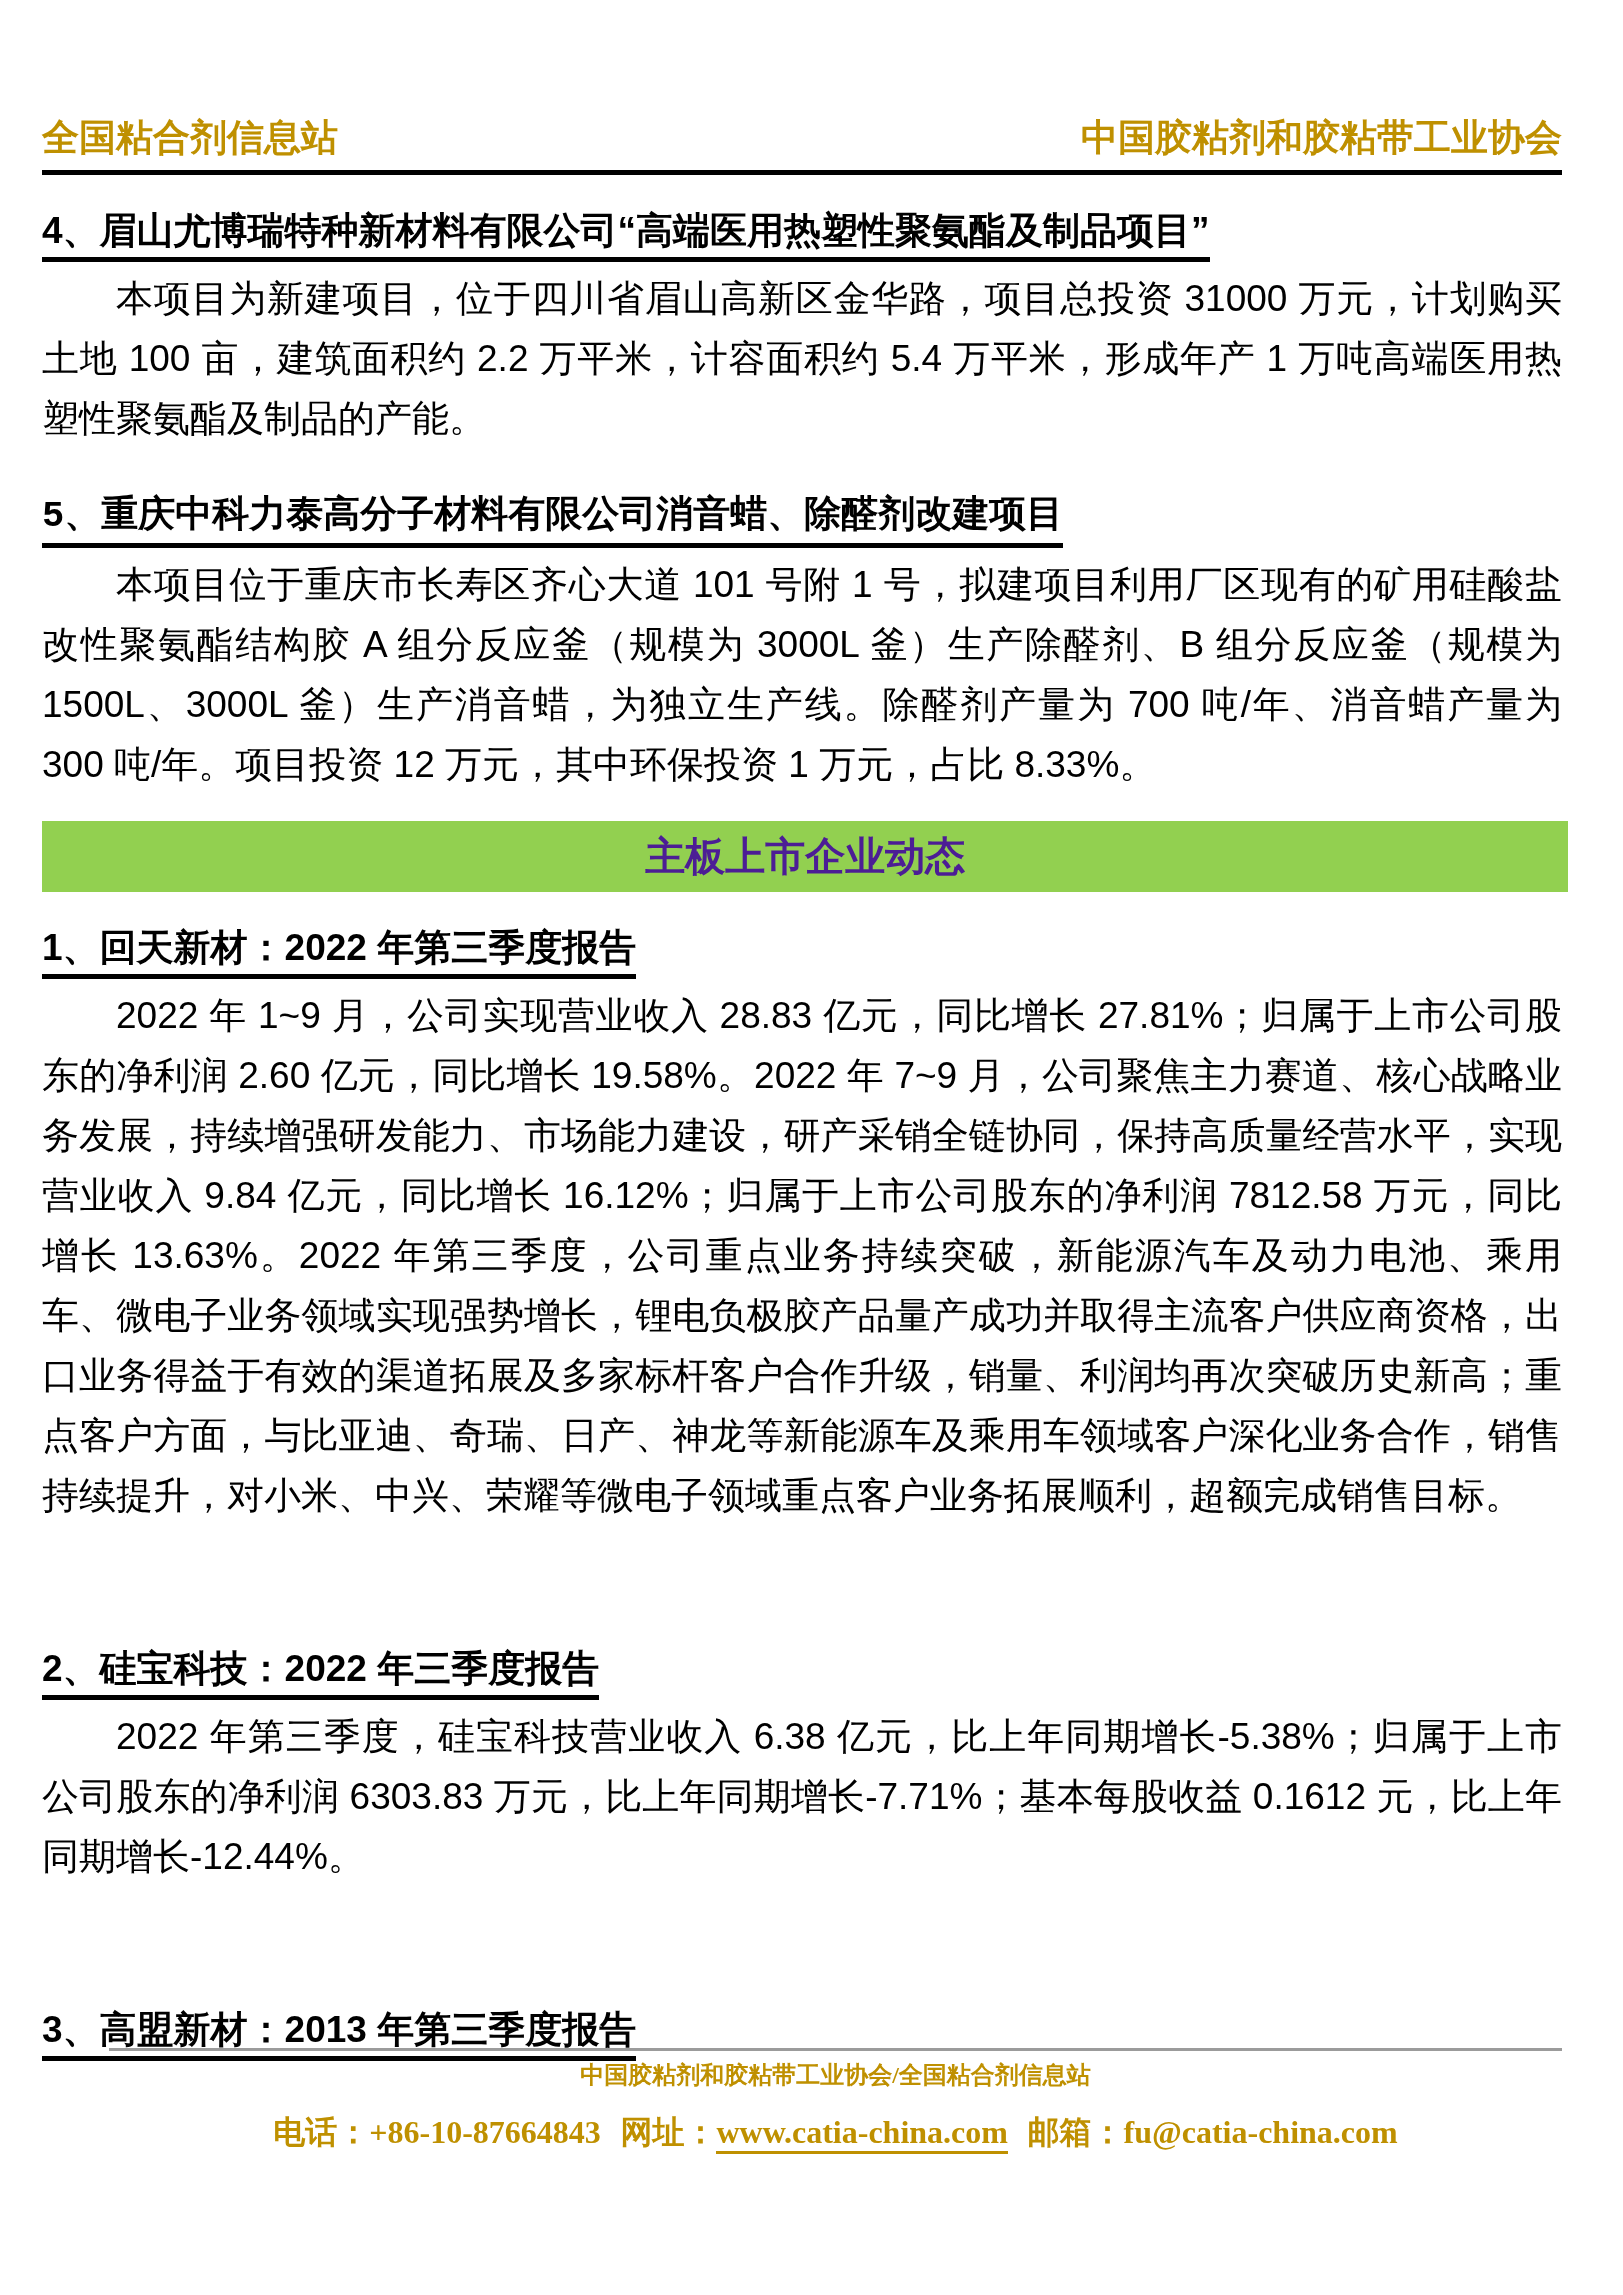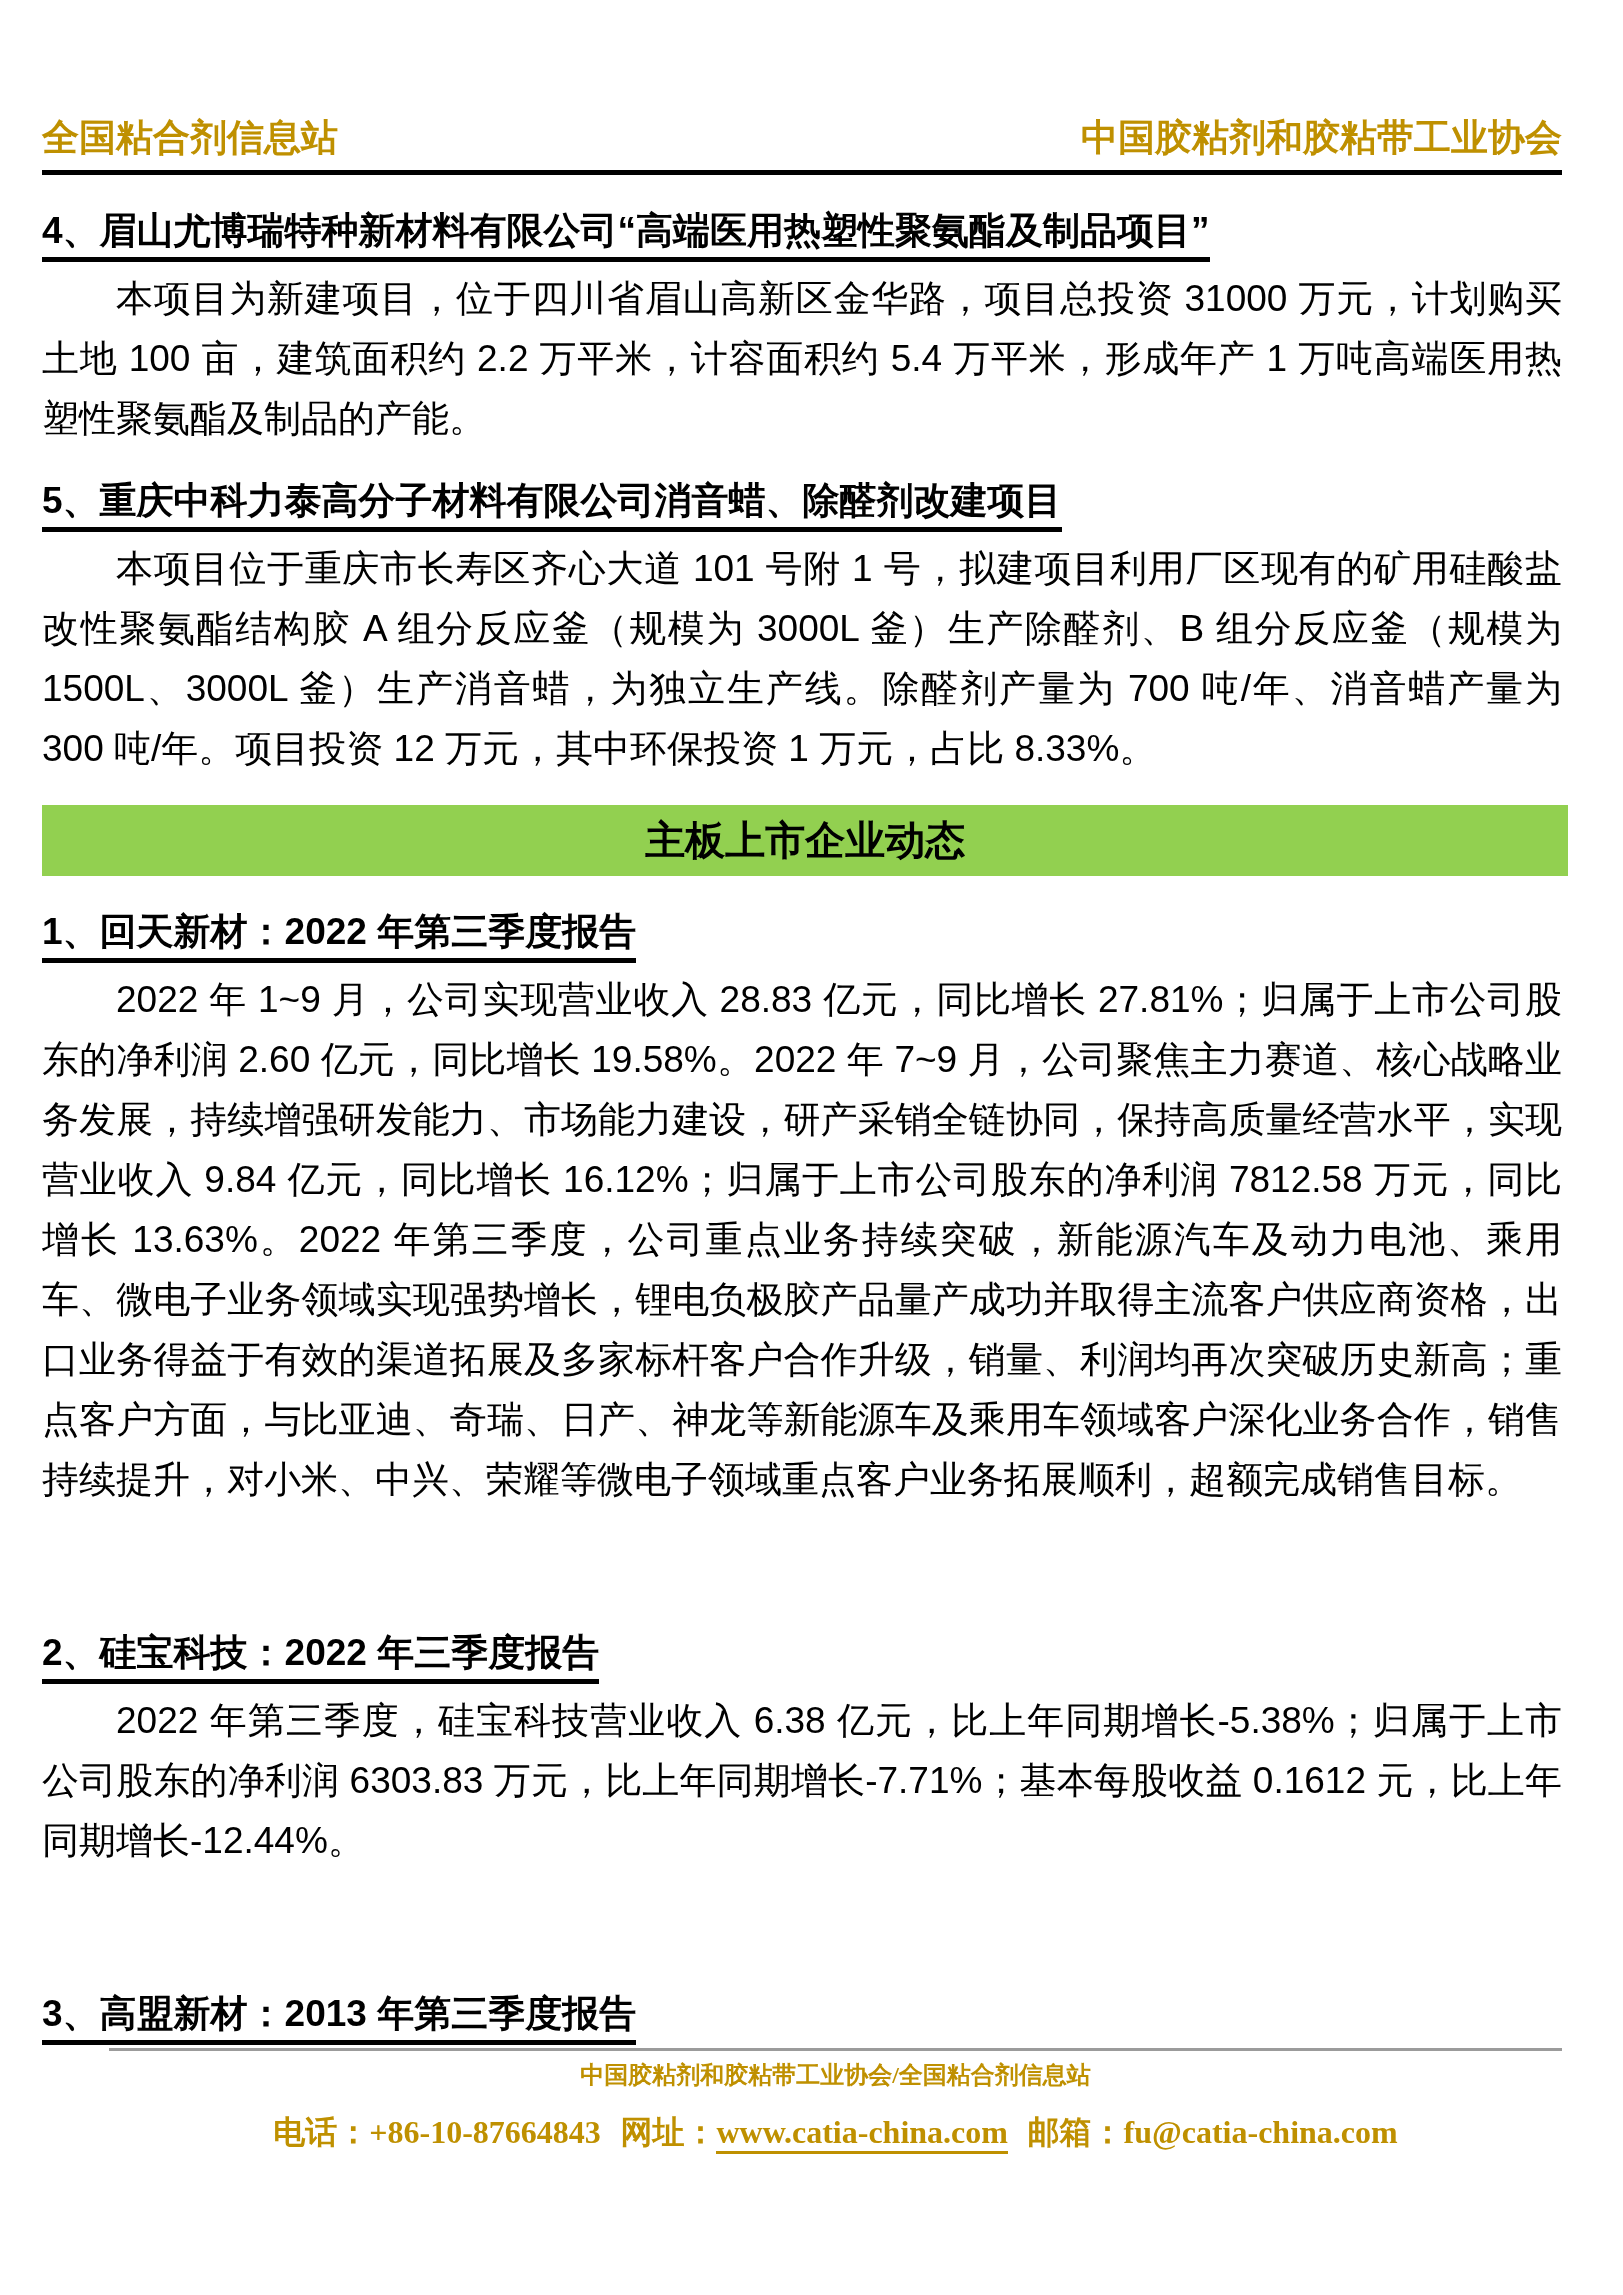--- a/index.html
+++ b/index.html
@@ -22,38 +22,38 @@
     border-bottom:5.8px solid #000;
     padding-bottom:9px;
   }
 
   
   .sec {
     margin:30px 0 0 0;
     font-size:37px; font-weight:bold; line-height:51px;
   }
   .sec.gap-lg { margin-top:117px; }
-  .sec.gap-md { margin-top:26px; }
+  .sec.gap-md { margin-top:42px;font-family:Liberation Mono, monospace; }
   .sec .u { border-bottom:5.1px solid #000; padding-bottom:6.4px; }
 
   
   .para {
     margin:13px 0 0 0;
     font-size:37px; line-height:60px;
     text-align:justify; text-justify:inter-character;
     text-indent:2em;
   }
 
   
   .banner {
     margin-top:26px; margin-right:-6.4px;
     height:71px;
     background:#92D050;
     display:flex; align-items:center; justify-content:center;
-    font-size:40px; font-weight:bold; color:#000000;
+    font-size:40px; font-weight:bold; color:#4c1d95;
   }
 
   
   .footer {
     position:absolute; left:109px; right:61px; top:2048px;
     text-align:center;
     color:#BF9000;
     font-family:"Liberation Serif", serif;
     font-weight:bold;
   }

